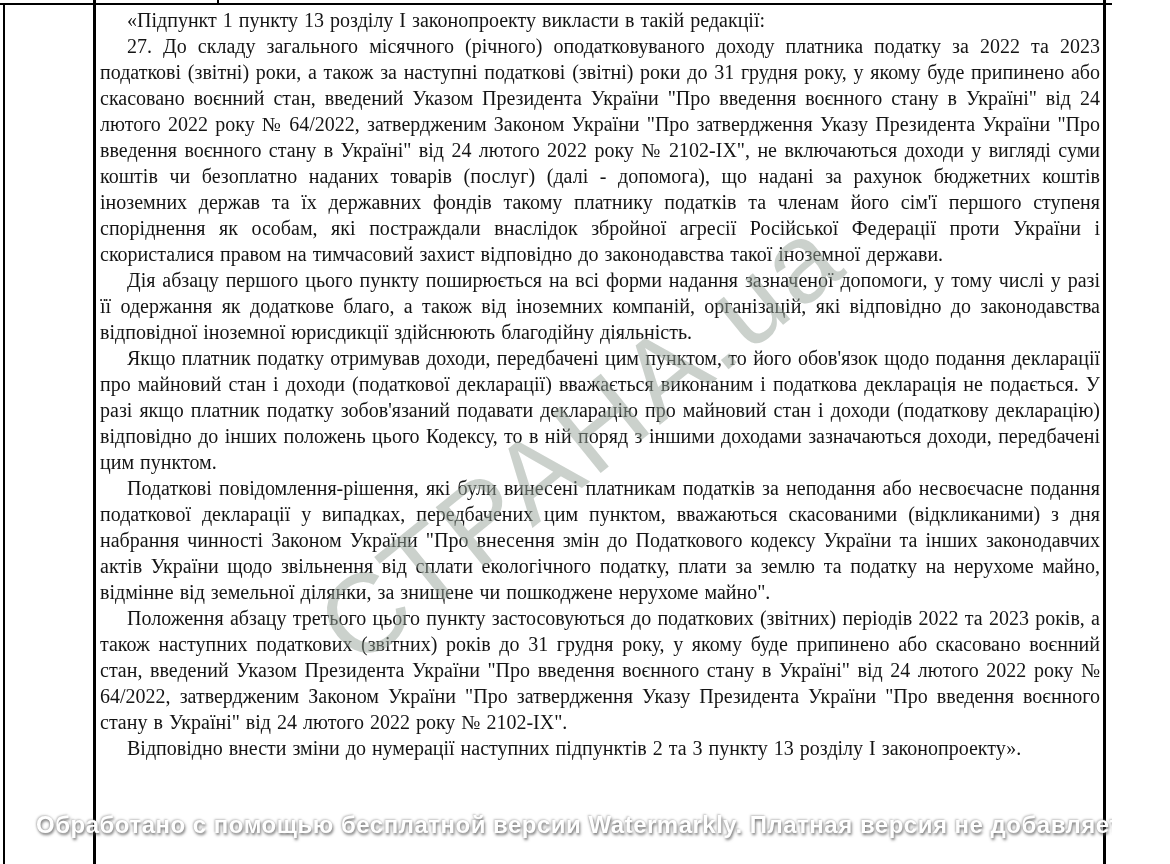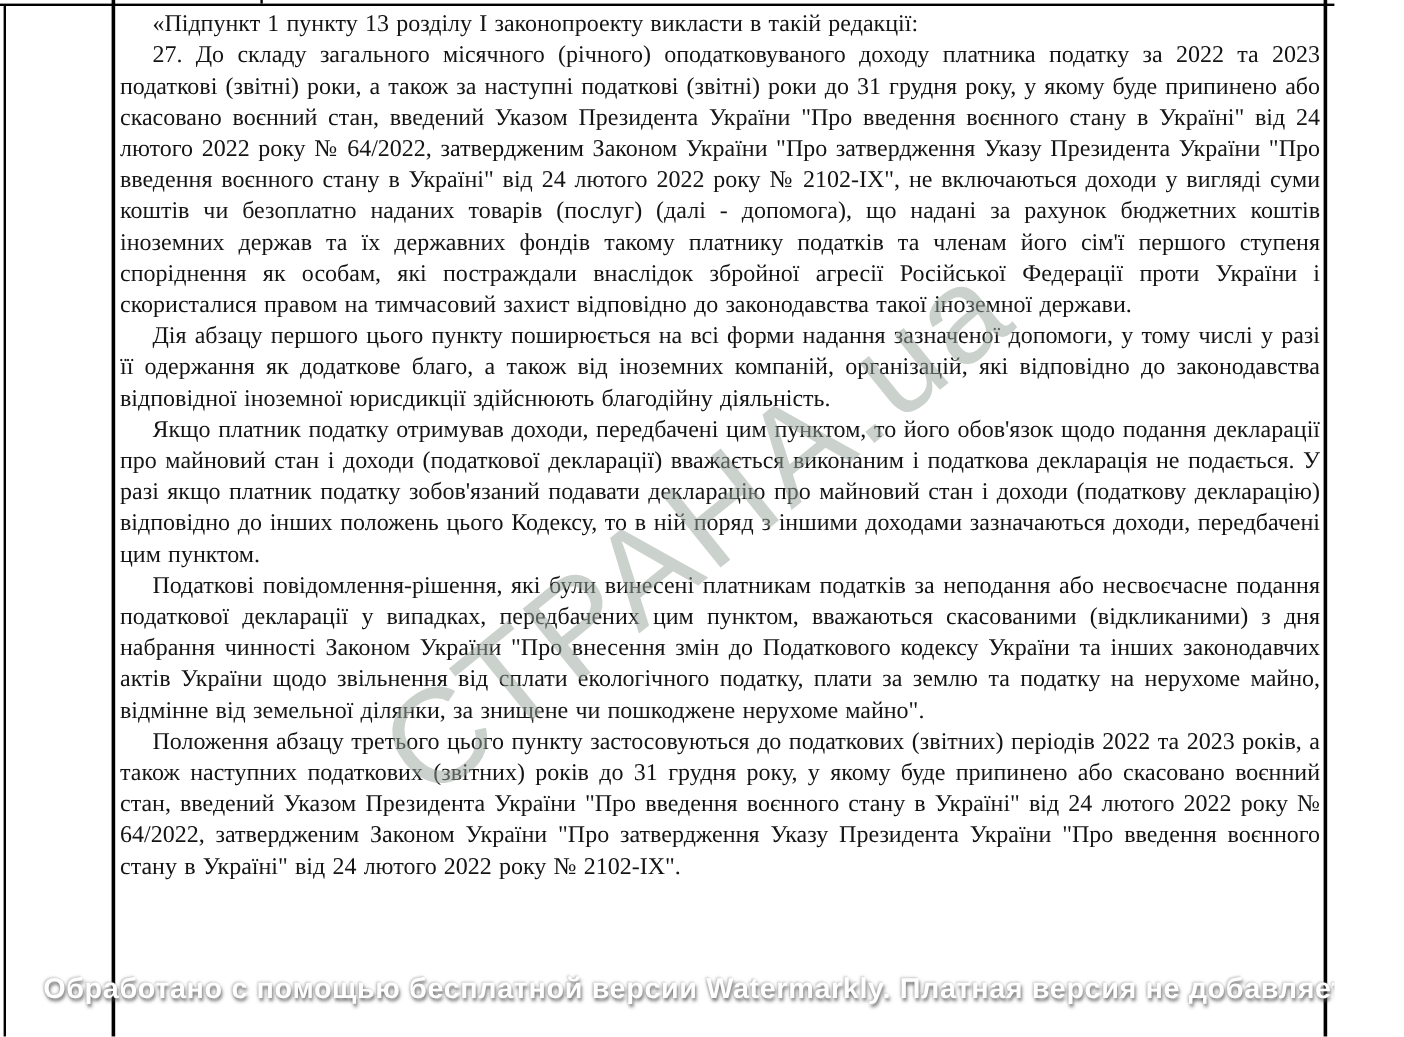--- a/index.html
+++ b/index.html
@@ -60,19 +60,20 @@
   <div class="rule" style="left:93px;top:0;width:3px;height:864px;"></div>
   <div class="rule" style="left:1103px;top:0;width:3px;height:864px;"></div>
 
   <div class="doc-cell">
     <p>«Підпункт 1 пункту 13 розділу І законопроекту викласти в такій редакції:</p>
     <p>27. До складу загального місячного (річного) оподатковуваного доходу платника податку за 2022 та 2023 податкові (звітні) роки, а також за наступні податкові (звітні) роки до 31 грудня року, у якому буде припинено або скасовано воєнний стан, введений Указом Президента України "Про введення воєнного стану в Україні" від 24 лютого 2022 року № 64/2022, затвердженим Законом України "Про затвердження Указу Президента України "Про введення воєнного стану в Україні" від 24 лютого 2022 року № 2102-ІХ", не включаються доходи у вигляді суми коштів чи безоплатно наданих товарів (послуг) (далі - допомога), що надані за рахунок бюджетних коштів іноземних держав та їх державних фондів такому платнику податків та членам його сім'ї першого ступеня споріднення як особам, які постраждали внаслідок збройної агресії Російської Федерації проти України і скористалися правом на тимчасовий захист відповідно до законодавства такої іноземної держави.</p>
     <p>Дія абзацу першого цього пункту поширюється на всі форми надання зазначеної допомоги, у тому числі у разі її одержання як додаткове благо, а також від іноземних компаній, організацій, які відповідно до законодавства відповідної іноземної юрисдикції здійснюють благодійну діяльність.</p>
     <p>Якщо платник податку отримував доходи, передбачені цим пунктом, то його обов'язок щодо подання декларації про майновий стан і доходи (податкової декларації) вважається виконаним і податкова декларація не подається. У разі якщо платник податку зобов'язаний подавати декларацію про майновий стан і доходи (податкову декларацію) відповідно до інших положень цього Кодексу, то в ній поряд з іншими доходами зазначаються доходи, передбачені цим пунктом.</p>
     <p>Податкові повідомлення-рішення, які були винесені платникам податків за неподання або несвоєчасне подання податкової декларації у випадках, передбачених цим пунктом, вважаються скасованими (відкликаними) з дня набрання чинності Законом України "Про внесення змін до Податкового кодексу України та інших законодавчих актів України щодо звільнення від сплати екологічного податку, плати за землю та податку на нерухоме майно, відмінне від земельної ділянки, за знищене чи пошкоджене нерухоме майно".</p>
     <p>Положення абзацу третього цього пункту застосовуються до податкових (звітних) періодів 2022 та 2023 років, а також наступних податкових (звітних) років до 31 грудня року, у якому буде припинено або скасовано воєнний стан, введений Указом Президента України "Про введення воєнного стану в Україні" від 24 лютого 2022 року № 64/2022, затвердженим Законом України "Про затвердження Указу Президента України "Про введення воєнного стану в Україні" від 24 лютого 2022 року № 2102-ІХ".</p>
+    <p>Відповідно внести зміни до нумерації наступних підпунктів 2 та 3 пункту 13 розділу І законопроекту».</p>
   </div>
 
   <div class="wm-diagonal">СТРАНА.ua</div>
 
   <div class="wm-bottom">Обработано с помощью бесплатной версии Watermarkly. Платная версия не добавляет этот водяной знак</div>
 
 </div>
 
 </body></html>

